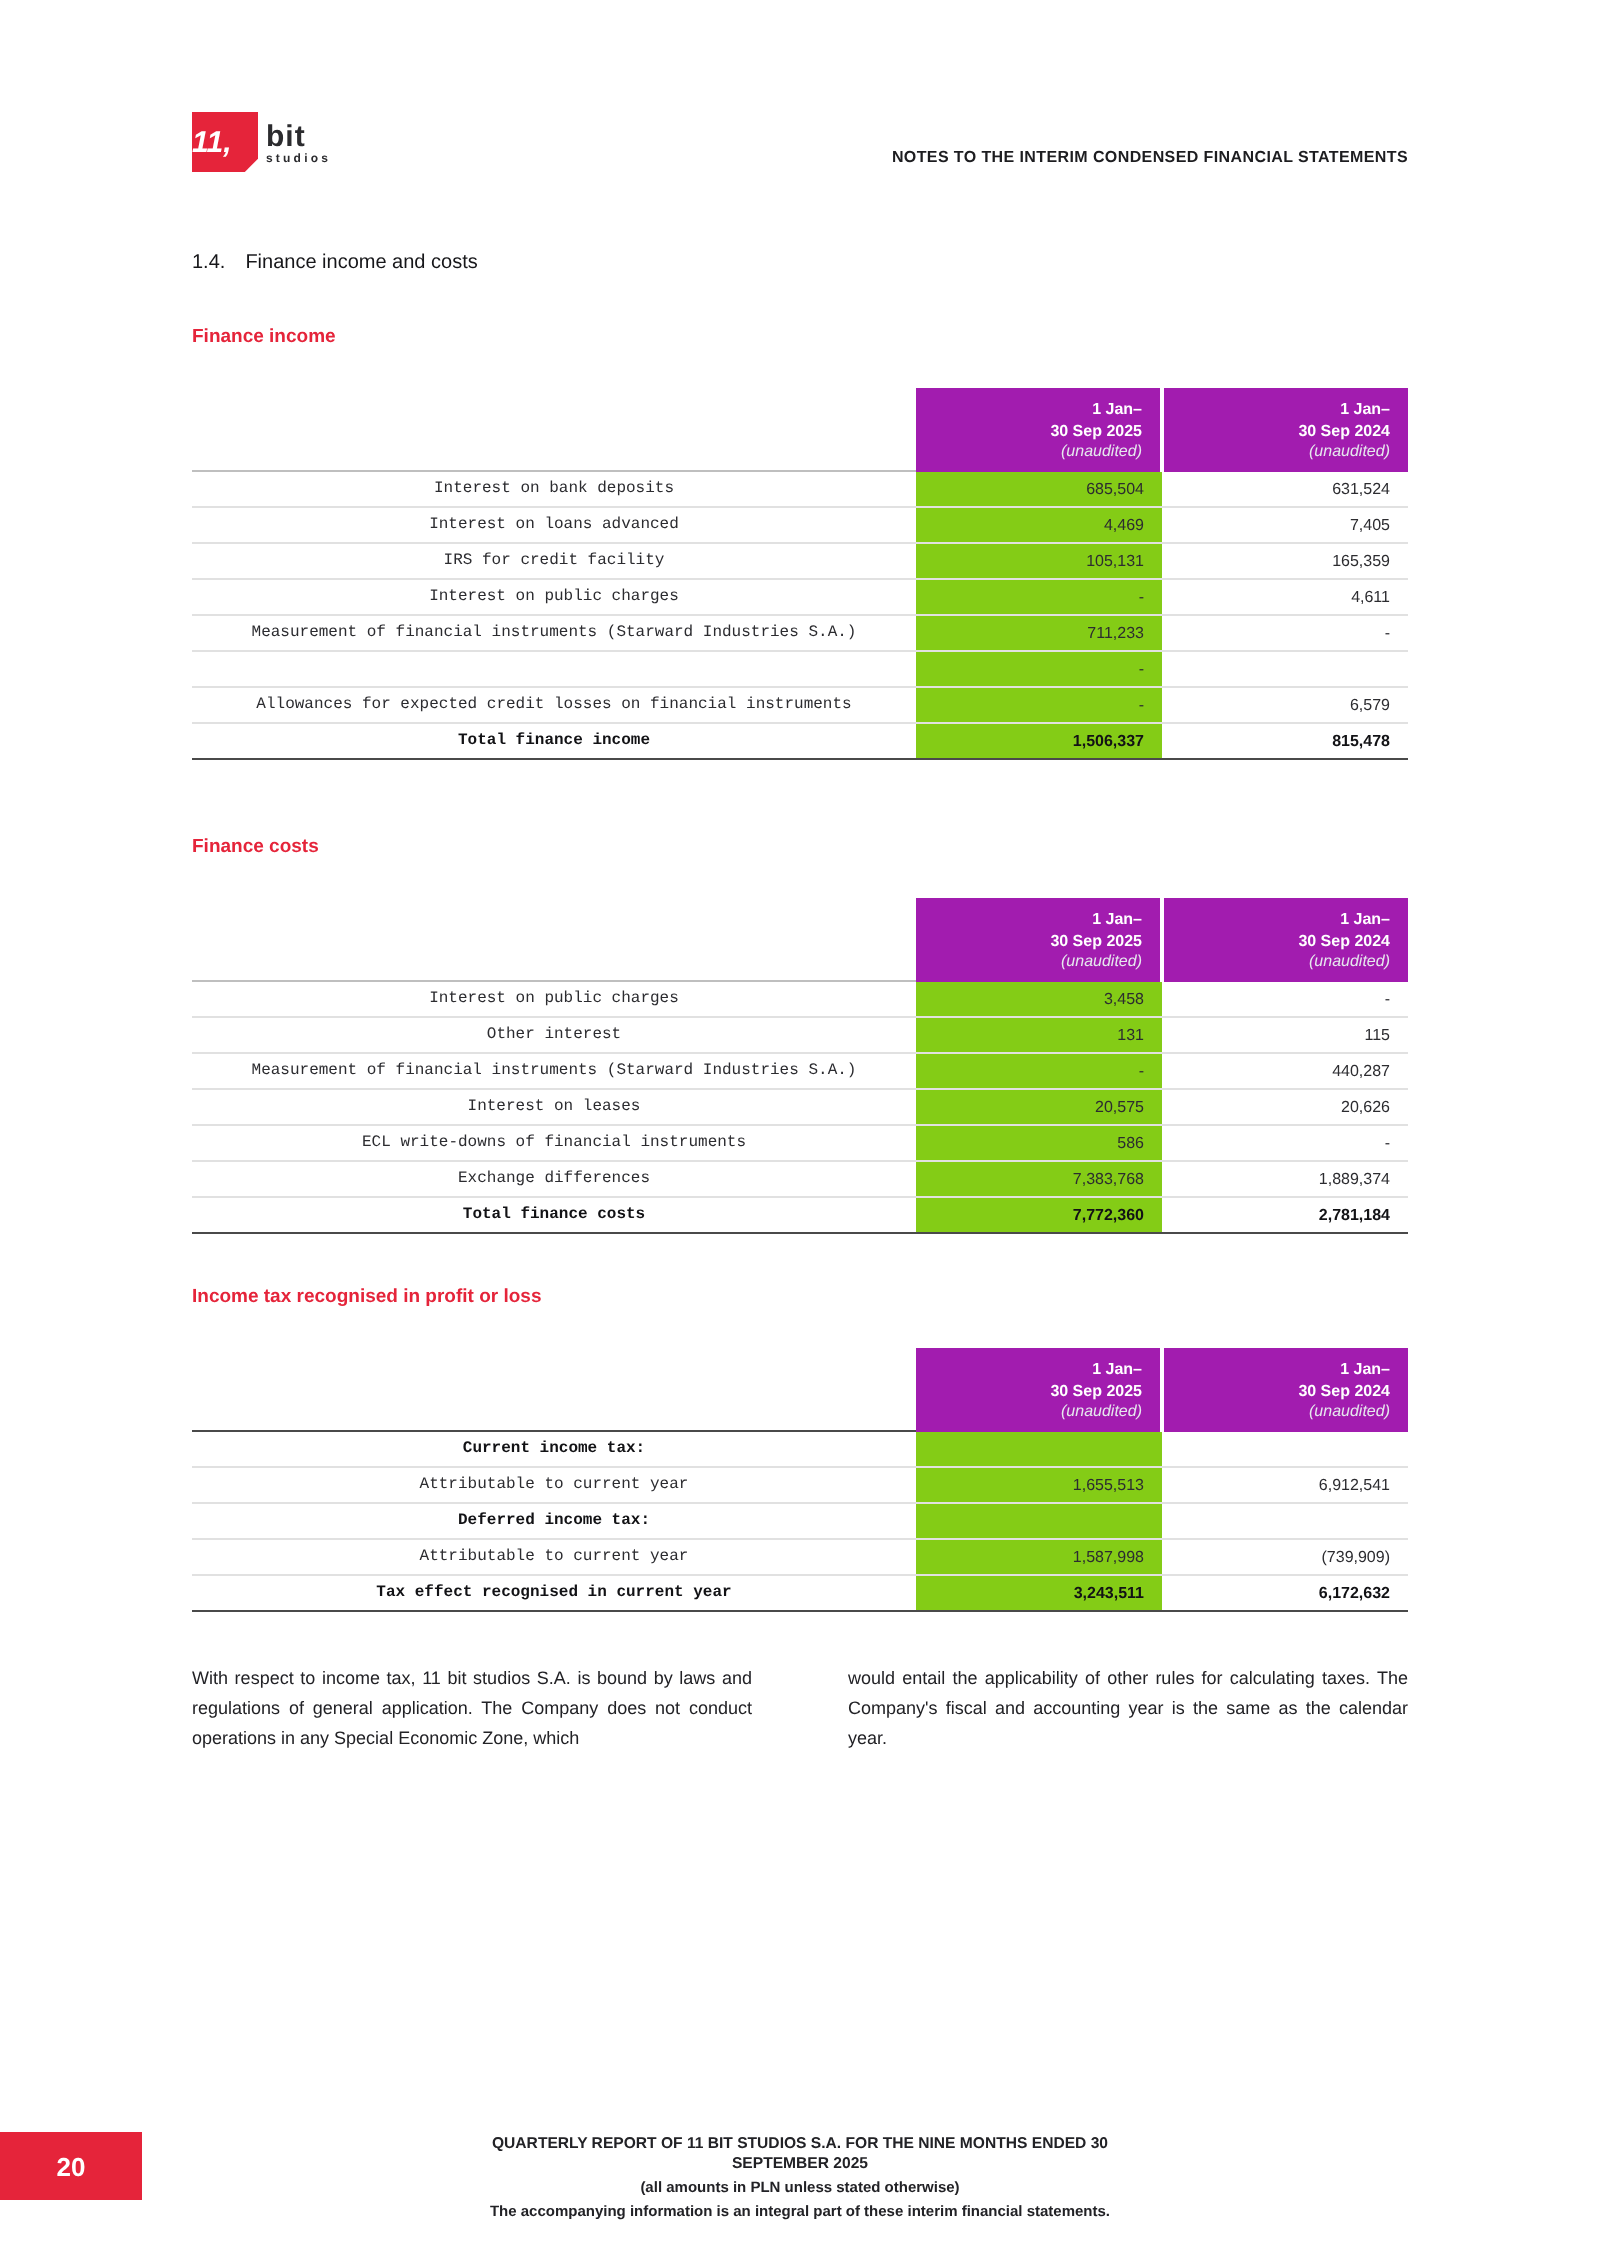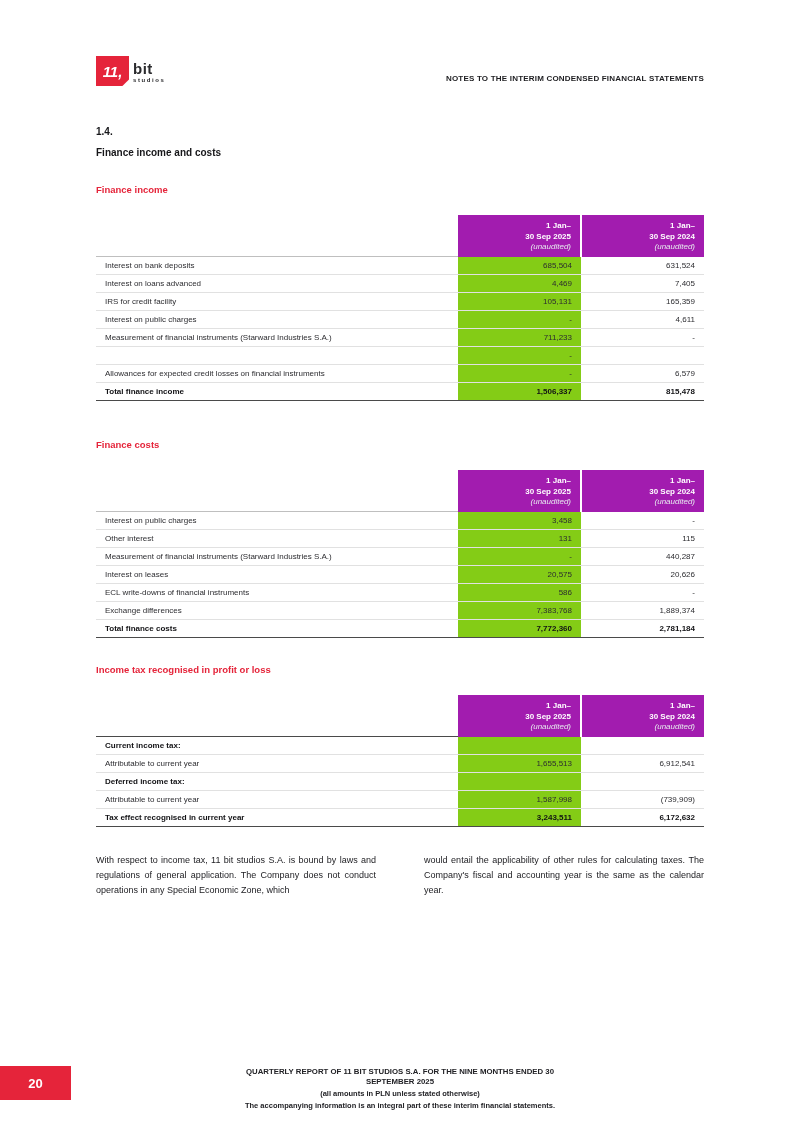--- a/index.html
+++ b/index.html
@@ -13,49 +13,49 @@
     overflow: hidden;
   }
   .content { padding: 42px 96px 0 96px; }
 
   
   .page-head { display: flex; justify-content: space-between; align-items: flex-end; height: 44px; }
   .logo { display: flex; gap: 4px; align-items: flex-start; }
   .logo-mark {
     width: 33px; height: 30px; background: #e5243a; color: #fff;
     font-style: italic; font-weight: bold; font-size: 15px;
-    display: flex; align-items: center; justify-content: center;
+    display: flex; align-items: center; justify-content: flex-start;
     clip-path: polygon(0 0, 100% 0, 100% 78%, 80% 100%, 0 100%, 0 22%);
   }
   .logo-text { padding-top: 6px; }
   .logo-bit { font-size: 15px; font-weight: bold; line-height: 13px; color: #2b2b2e; letter-spacing: .5px; }
   .logo-studios { font-size: 6px; font-weight: bold; letter-spacing: 1.6px; color: #2b2b2e; margin-top: 2px; }
   .doc-title { font-size: 8px; font-weight: bold; letter-spacing: .2px; padding-bottom: 3px; }
 
   
-  .section-h { margin-top: 40px; font-size: 10px; font-weight: bold; display: flex; gap: 10px; color: #17171a; flex-direction: column; }
+  .section-h { margin-top: 40px; font-size: 10px; font-weight: normal; display: flex; gap: 10px; color: #17171a; }
   .section-h.s15 { margin-top: 42px; }
   .sub-red { font-size: 9.5px; font-weight: bold; color: #e5243a; }
   .mt-a { margin-top: 26px; }
   .mt-b { margin-top: 38px; }
 
   
   table.fin { width: 100%; border-collapse: collapse; margin-top: 20px; font-size: 8px; table-layout: fixed; }
   col.c-lbl { width: 362px; }
   col.c-num { width: 123px; }
   th.colhead {
     background: #a21caf; color: #fff; text-align: right;
     padding: 6px 9px 4px 9px; font-weight: normal; vertical-align: top;
   }
   th.col24 { border-left: 2px solid #ffffff; }
   th.spacer { background: #fff; border-bottom: 1px solid #bfbfbf; }
   .ch-line { line-height: 10.5px; font-weight: bold; }
   .ch-note { line-height: 10.5px; font-style: italic; font-weight: normal; color: #e6e8ee; }
   td { padding: 4px 9px; border-bottom: 1px solid #e1e1e1; vertical-align: middle; height: 16px; }
-  td.lbl { text-align: left; color: #2c2c30; }
+  td.lbl { text-align: center; color: #2c2c30; font-family: Liberation Mono, monospace; }
   td.num { text-align: right; color: #2c2c30; }
   td.g { background: #84cc16; }
   tr.total td { font-weight: bold; color: #121215; border-top: 1px solid #4a4a4a; border-bottom: 1px solid #4a4a4a; }
   tr.group td { font-weight: bold; color: #121215; }
   table.t3 th.spacer { border-bottom: 1px solid #4a4a4a; }
 
   
   .cols { display: flex; gap: 48px; margin-top: 26px; }
   .col-p { width: 280px; text-align: justify; font-size: 9px; line-height: 15px; color: #222226; }
 

